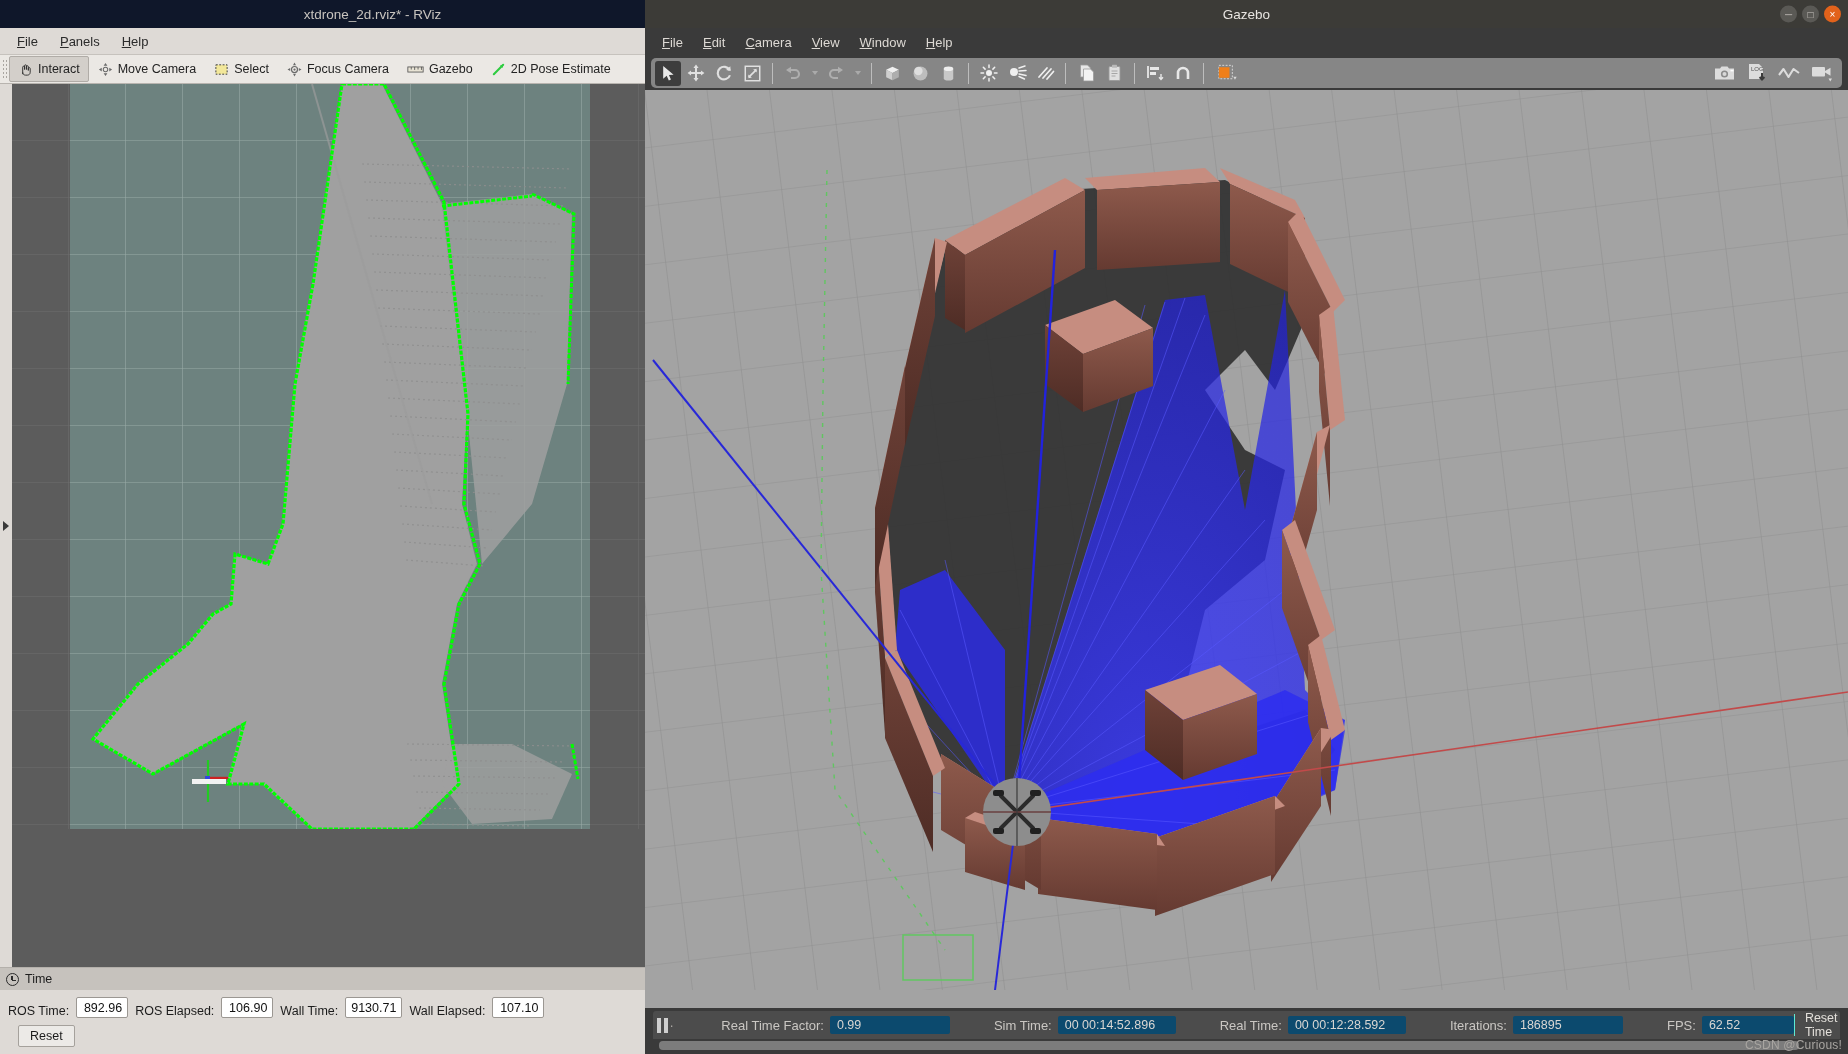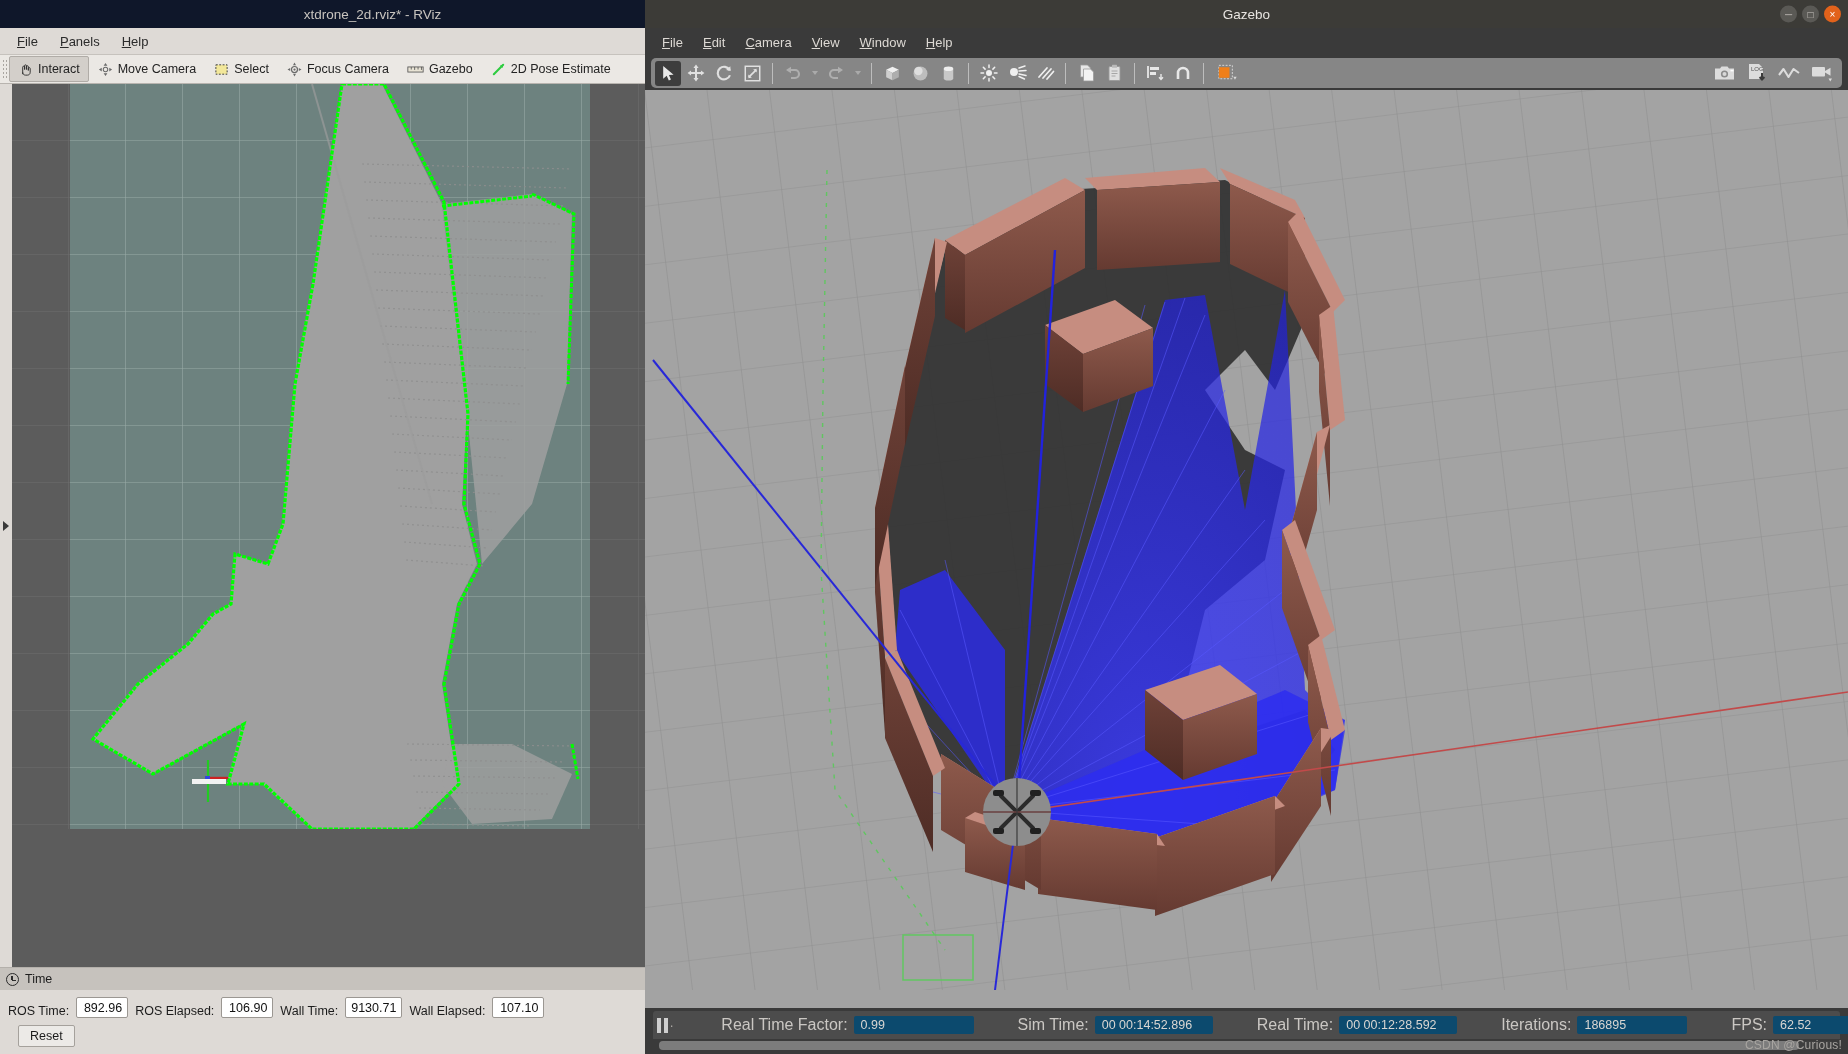--- a/index.html
+++ b/index.html
@@ -105,21 +105,21 @@
 
   #gz-canvas { flex:1; position:relative; background:#a3a3a3; overflow:hidden; }
 
   .gz-statusbar { flex:0 0 46px; background:#3a3a3a; padding:3px 8px 0 8px; }
   .gz-status-row { height:28px; background:#4c4c4c; border-radius:3px 3px 0 0;
     display:flex; align-items:center; gap:0px; padding-left:4px; }
   .pause-btn { width:24px; height:22px; display:flex; align-items:center;
     justify-content:center; gap:3px; cursor:default; }
   .pause-bar { width:4px; height:15px; background:#cfcfcf; }
   .dot-sep { color:#b4b0ab; font-size:12px; padding:0 4px 4px 2px; }
-  .st-label { font-size:16px; color:#cac7c3; padding:0 6px 0 4px; white-space:nowrap;margin-left:40px; }
+  .st-label { font-size:13px; color:#cac7c3; padding:0 6px 0 4px; white-space:nowrap;margin-left:40px; }
   .st-val { background:#0c4a6e; height:18px; display:flex; align-items:center;
     padding:0 7px; font-size:12.5px; color:#d9d6d2; border-radius:2px;
     min-width:50px; }
   .reset-time { margin-left:auto; font-size:12.5px; color:#e2dfda;
     padding:0 10px; border-left:1px solid #5eead4; height:22px;
     display:flex; align-items:center; cursor:default; }
   .gz-scrollbar { height:9px; margin:2px 6px 0 6px; background:#3f3f3f; border-radius:4px; }
   .gz-scrollthumb { height:9px; width:97%; background:#7c7c7c; border-radius:4px; }
   .watermark { position:absolute; right:6px; bottom:2px; font-size:12px;
     color:#a8a5a1; letter-spacing:.2px; }

